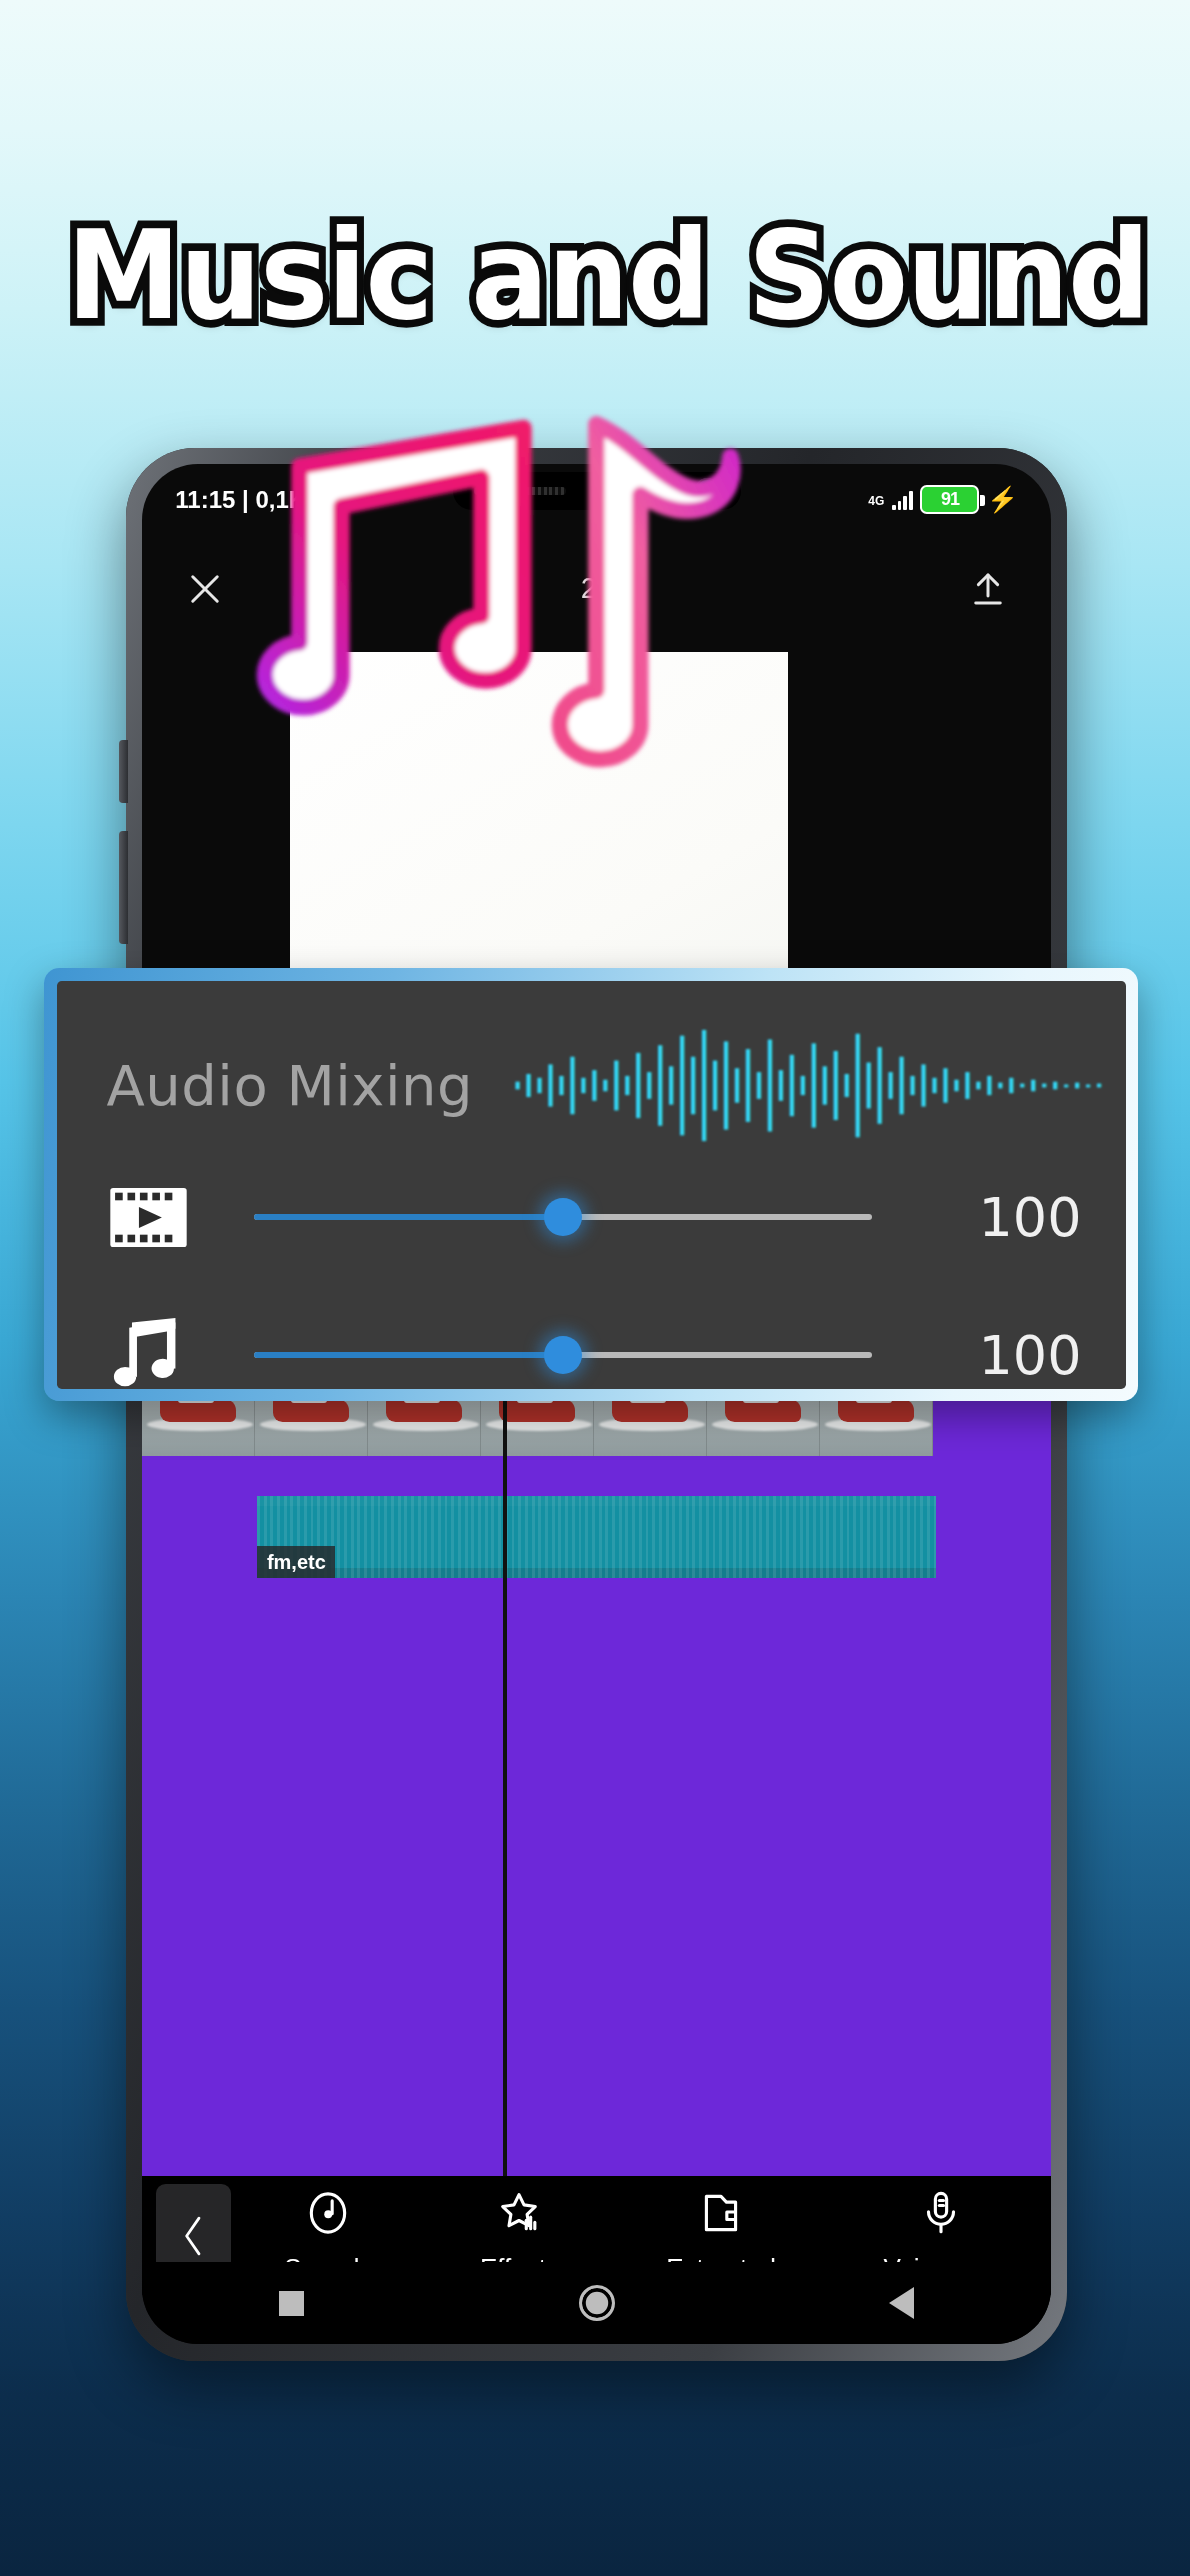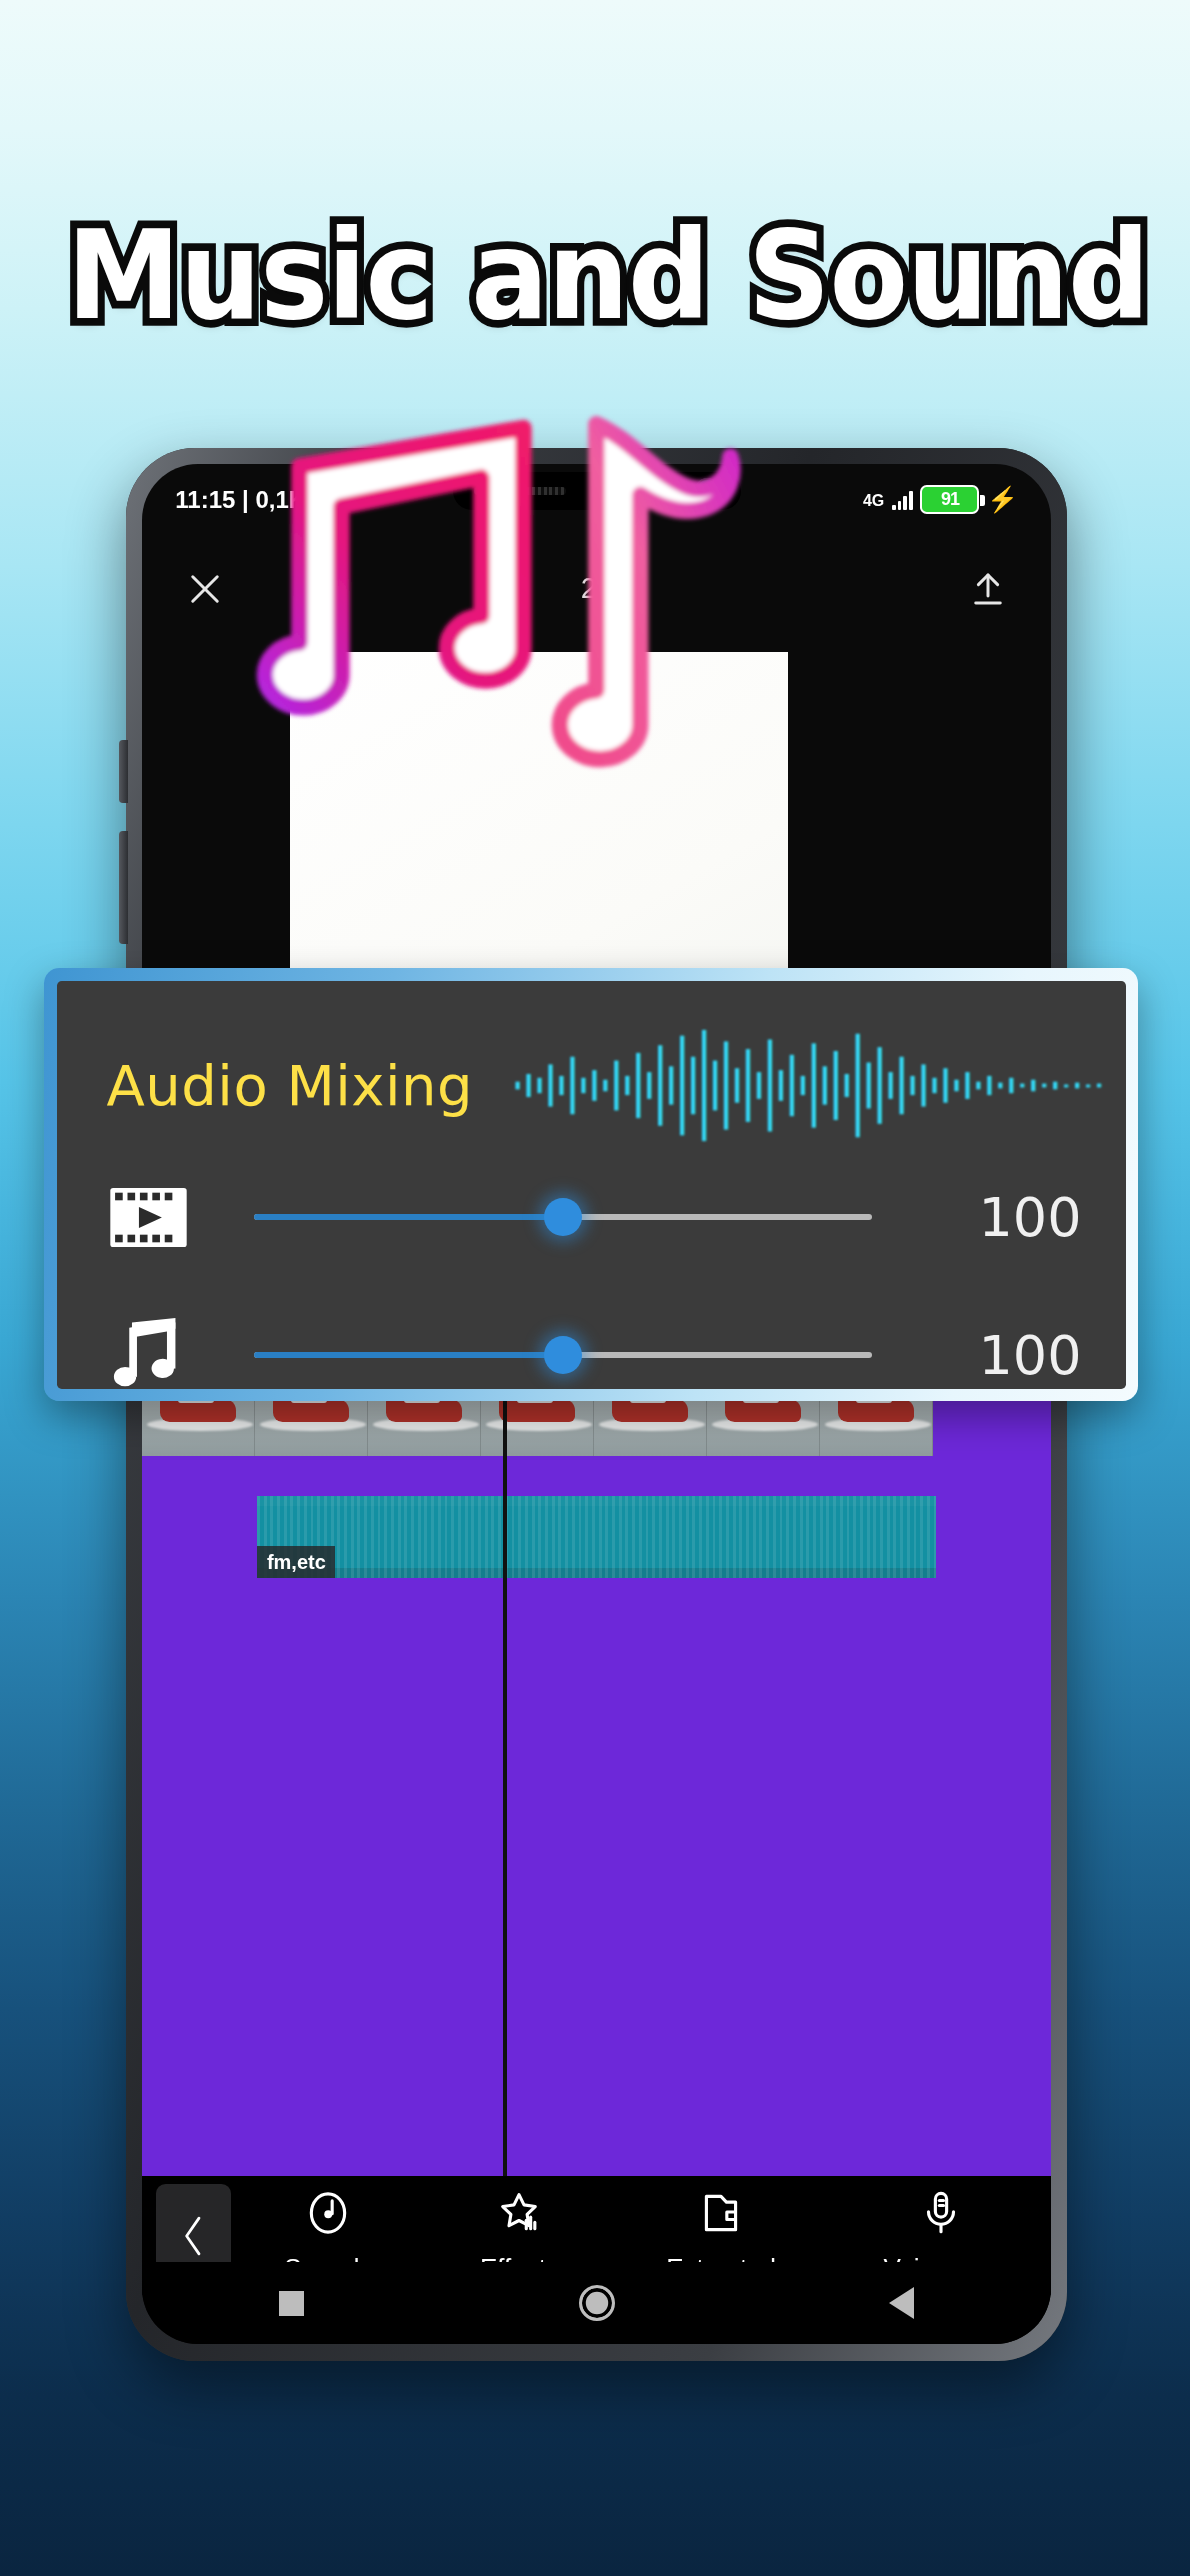--- a/index.html
+++ b/index.html
@@ -90,21 +90,21 @@
     position:absolute; left:50%; top:7.7px; transform:translateX(-50%);
     width:288px; height:38px; background:#000; border-radius:21px;
     display:flex; align-items:center; justify-content:space-between;
     padding:0 21px;
   }
   .speaker{ width:92px;height:8.6px;border-radius:4.8px;
     background:repeating-linear-gradient(90deg,#303030 0 2.9px,#0d0d0d 2.9px 5.8px); }
   .cam{ width:25px;height:25px;border-radius:50%;
     background:radial-gradient(circle at 38% 35%,#2b4254 0 40%,#0d1820 60%,#000 100%);
     box-shadow:inset 0 0 0 1.9px #1a1a1a;}
-  .sig-4g{ font-size:16px; font-weight:700; line-height:1; margin-bottom:-1.9px;}
+  .sig-4g{ font-size:12px; font-weight:700; line-height:1; margin-bottom:-1.9px;}
   .bars{ display:flex; align-items:flex-end; gap:1.9px; height:21px;}
   .bars i{ width:3.8px; background:#fff; display:block; border-radius:1px;}
   .bars i:nth-child(1){height:5.8px} .bars i:nth-child(2){height:9.6px}
   .bars i:nth-child(3){height:14.4px} .bars i:nth-child(4){height:19px}
   .batt{
     width:59px;height:29px;border:2.9px solid #fff;border-radius:6.7px;
     display:flex;align-items:center;justify-content:center;position:relative;
     background:#2bd133;
   }
   .batt span{ font-size:18px;font-weight:800;color:#fff;letter-spacing:-1px;}
@@ -241,21 +241,21 @@
     border-radius:4.8px;
     position:relative;
     overflow:hidden;
   }
   .panel-head{
     position:absolute; left:0; top:38px; width:100%; height:134px;
     display:flex; align-items:center;
   }
   .panel-title{
     margin-left:50px;
-    color:#fde047; font-size:56px; font-weight:400;
+    color:#a3a3a3; font-size:56px; font-weight:400;
     font-family:"DejaVu Sans", sans-serif;
     letter-spacing:0.5px;
     filter:blur(0.4px);
   }
   .hdr-wave{ margin-left:38px; flex:1; height:115px; position:relative;}
   .row{
     position:absolute; left:0; width:100%;
     display:flex; align-items:center;
     padding:0 44px;
     gap:24px;

